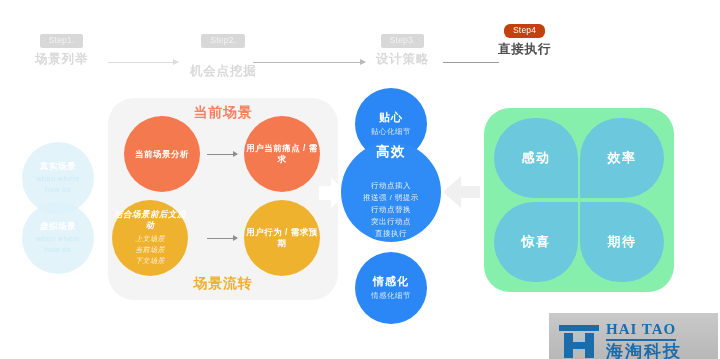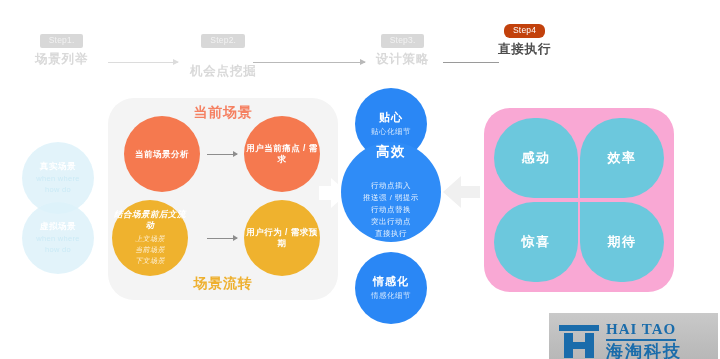--- a/index.html
+++ b/index.html
@@ -117,21 +117,21 @@
   }
   .arrow-left-shape .altail {
     position: absolute; left: 17px; top: 10px;
     width: 20px; height: 12px; background: #f0f0f0;
   }
 
   
   .quad-panel {
     position: absolute; left: 484px; top: 108px;
     width: 190px; height: 184px;
-    background: #f9a8d4; border-radius: 26px;
+    background: #86efac; border-radius: 26px;
   }
   .quad {
     position: absolute; width: 84px; height: 80px;
     background: #6cc8dd;
     display: flex; align-items: center; justify-content: center;
   }
   .quad span { font-size: 13px; font-weight: bold; color: #ffffff; letter-spacing: 1.5px; }
   .q-tl { left: 10px; top: 10px; border-radius: 40px 40px 0 40px; }
   .q-tr { left: 96px; top: 10px; border-radius: 40px 40px 40px 0; text-align: right; }
   .q-bl { left: 10px; top: 94px; border-radius: 40px 0 40px 40px; }

